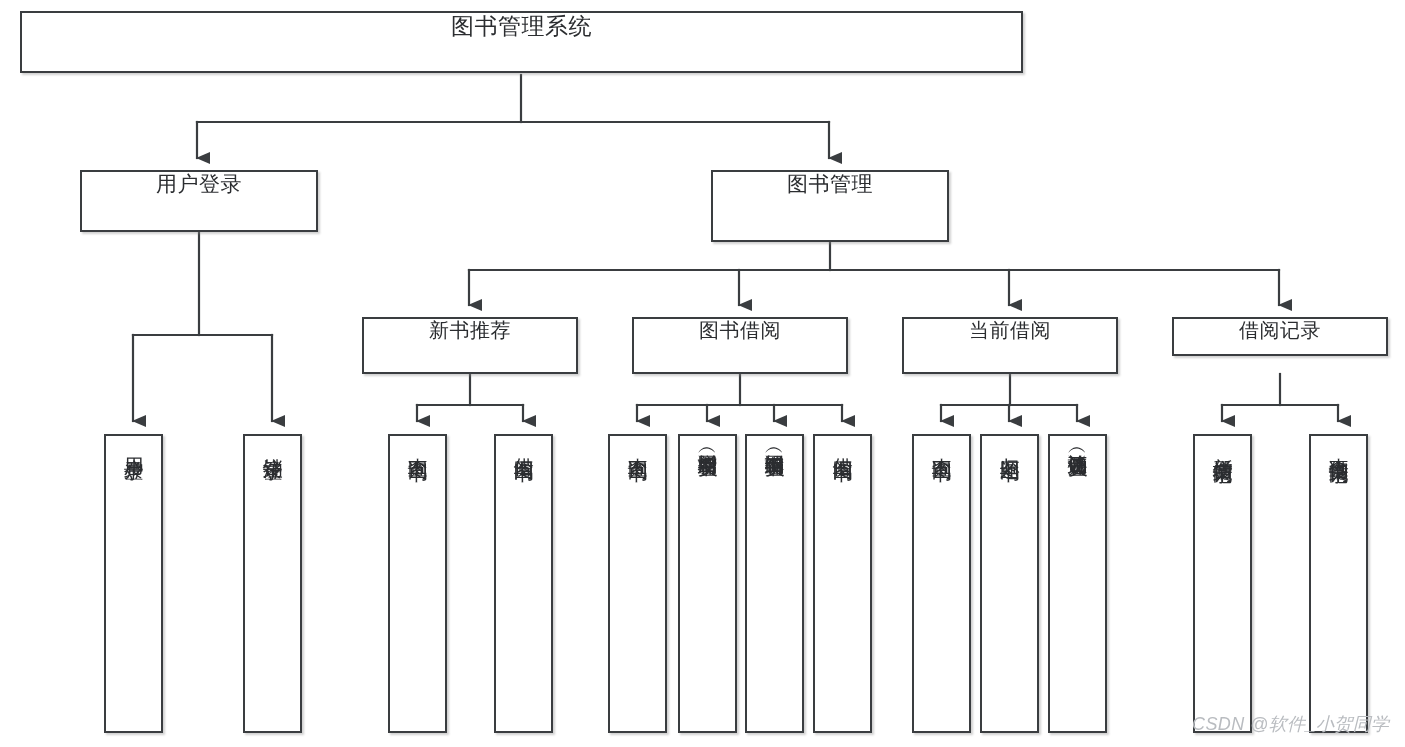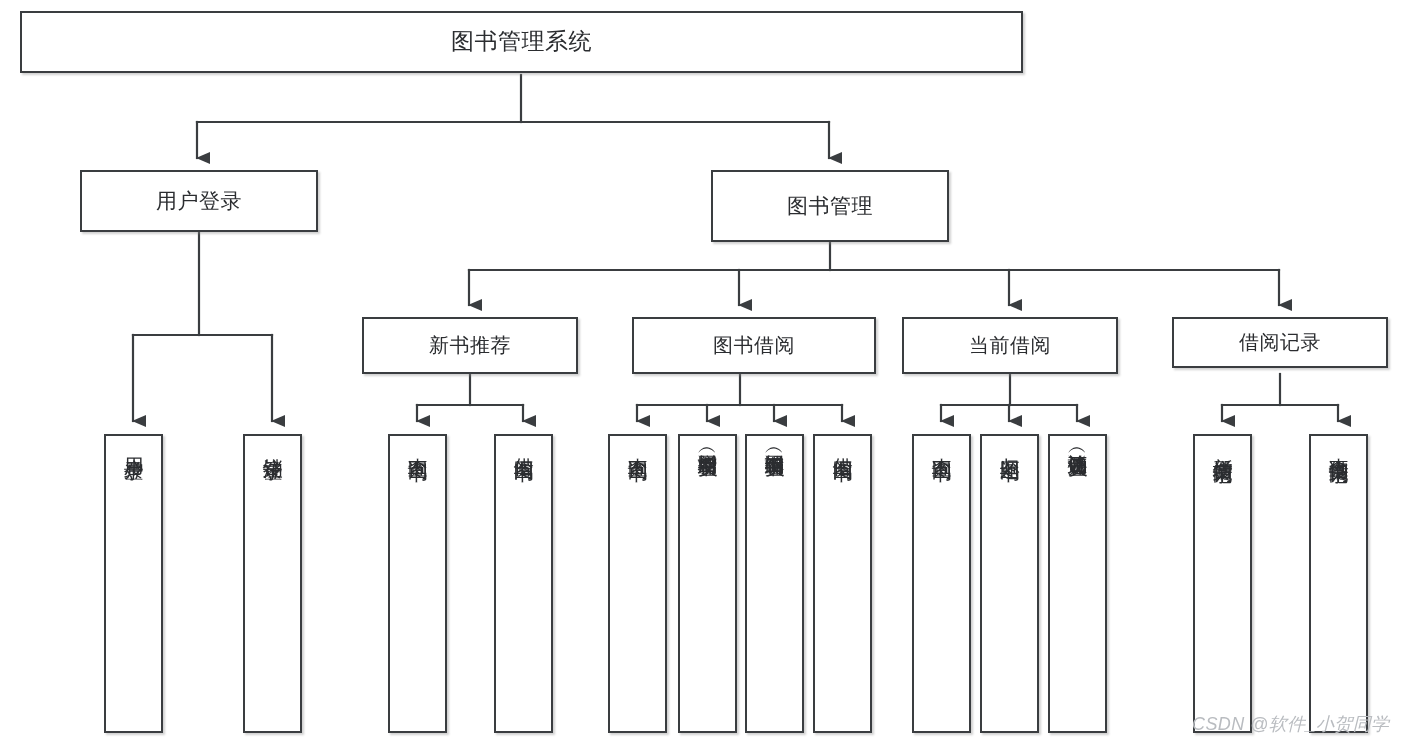--- a/index.html
+++ b/index.html
@@ -30,21 +30,20 @@
   }
   
   .node {
     position: absolute;
     z-index: 2;
     box-sizing: border-box;
     background: #ffffff;
     border: 2.2px solid #3a3d40;
     box-shadow: 2px 2px 2px rgba(140,140,140,0.40);
     display: flex;
-    align-items: center;
     justify-content: center;
     color: #2b2d30;
   }
   .node .label {
     display: block;
     line-height: 1.18;
     letter-spacing: 0.5px;
     white-space: nowrap;
   }
   
@@ -156,27 +155,27 @@
   <div class="node h1" style="left:80px; top:170px; width:238px; height:62px;">
     <span class="label">用户登录</span>
   </div>
   <div class="node h1" style="left:711px; top:170px; width:238px; height:72px;">
     <span class="label">图书管理</span>
   </div>
 
   <div class="node h2" style="left:362px; top:317px; width:216px; height:57px;">
     <span class="label">新书推荐</span>
   </div>
-  <div class="node h2" style="left:632px; top:317px; width:244px; height:57px;">
+  <div class="node h2" style="left:632px; top:317px; width:216px; height:57px;">
     <span class="label">图书借阅</span>
   </div>
   <div class="node h2" style="left:902px; top:317px; width:216px; height:57px;">
     <span class="label">当前借阅</span>
   </div>
-  <div class="node h2" style="left:1172px; top:317px; width:216px; height:51px;">
+  <div class="node h2" style="left:1172px; top:317px; width:216px; height:39px;">
     <span class="label">借阅记录</span>
   </div>
 
   <div class="node leaf" style="left:104px; top:434px; width:59px; height:299px;">
     <span class="label">用户登录</span>
   </div>
   <div class="node leaf" style="left:243px; top:434px; width:59px; height:299px;">
     <span class="label">注销登录</span>
   </div>
 

